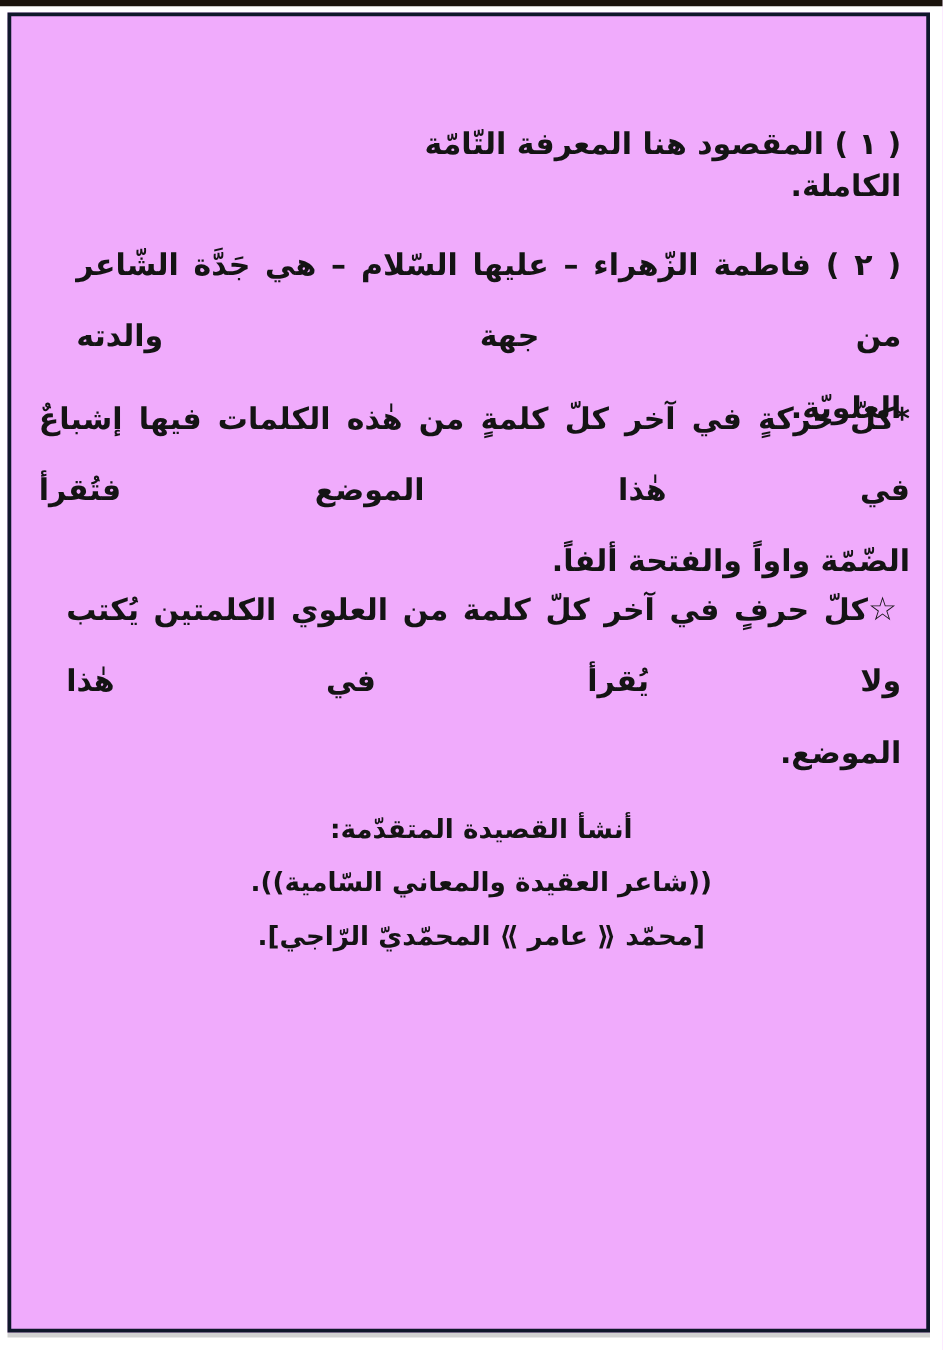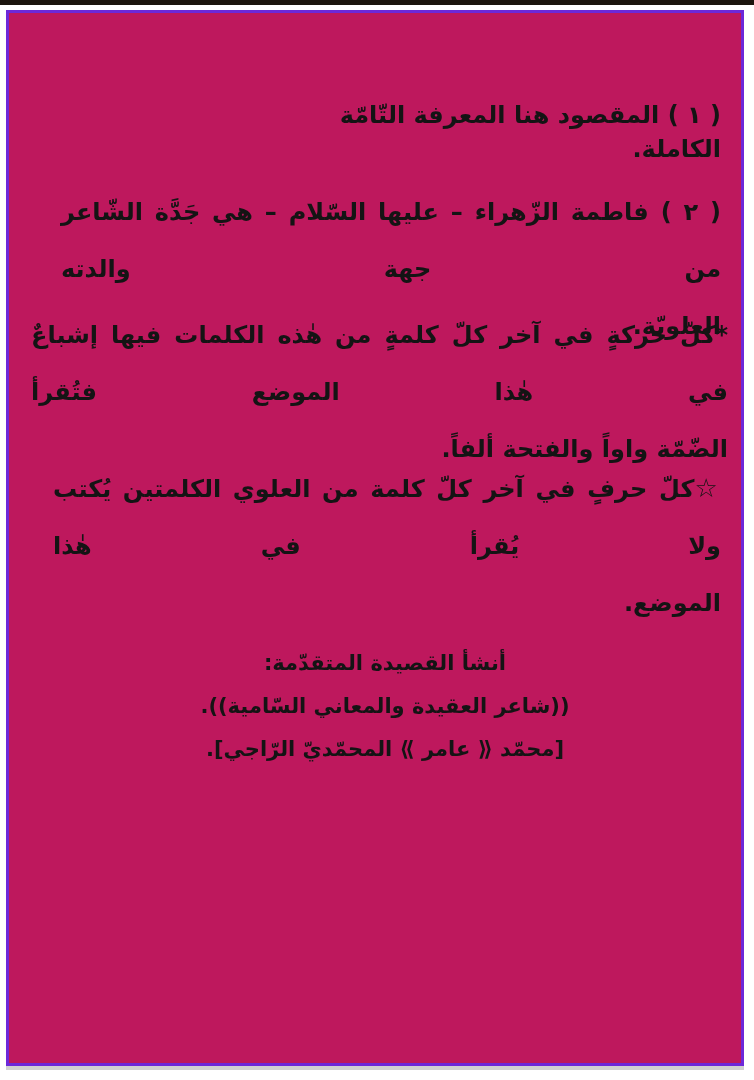--- a/index.html
+++ b/index.html
@@ -17,22 +17,22 @@
   .top-strip {
     position: absolute;
     left: 0; top: 0;
     width: 754px; height: 5px;
     background: #1b140d;
   }
   .page-frame {
     position: absolute;
     left: 6px; top: 10px;
     width: 732px; height: 1050px;
-    background: #be185d;
-    border: 3px solid #6d28d9;
+    background: #f0abfc;
+    border: 3px solid #0f172a;
     box-shadow: 0 4px 0 rgba(0,0,0,0.18);
   }
   .note {
     position: absolute;
     direction: rtl;
     color: #141414;
     font-weight: bold;
     font-size: 24px;
     line-height: 57px;
   }

